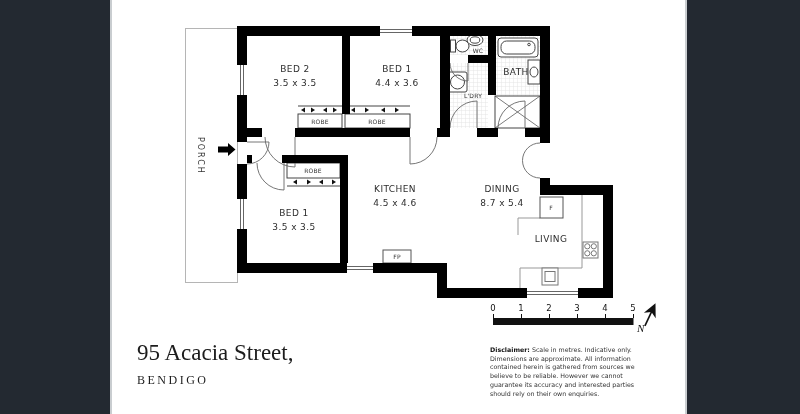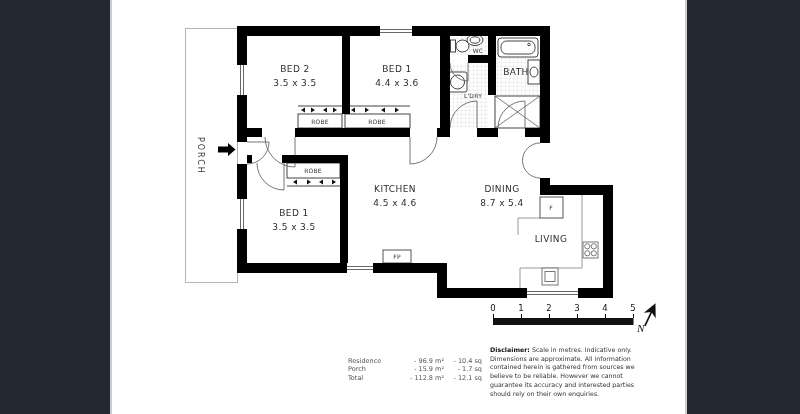--- a/index.html
+++ b/index.html
@@ -224,33 +224,20 @@
   <div class="north">
     <svg width="26" height="28">
       <g transform="rotate(25 13 14)">
         <path d="M13 26V8" stroke="#111" stroke-width="1.6"></path>
         <path d="M13 1l6.5 13.5L13 10.6 6.5 14.5z" fill="#111"></path>
       </g>
     </svg>
     <span class="nlbl">N</span>
   </div>
 
-
-  <div class="areas">
-    <div class="arow">
-      <span class="a-label">Residence</span>
-      <span class="a-m">-  96.9 m²</span>
-      <span class="a-s">- 10.4 sq</span>
-    </div>
-    <div class="arow">
-      <span class="a-label">Porch</span>
-      <span class="a-m">-  15.9 m²</span>
-      <span class="a-s">-  1.7 sq</span>
-    </div>
-    <div class="arow">
-      <span class="a-label">Total</span>
-      <span class="a-m">- 112.8 m²</span>
-      <span class="a-s">- 12.1 sq</span>
-    </div>
-  </div>
+  <div class="address">
+    <div class="street">95 Acacia Street,</div>
+    <div class="suburb">BENDIGO</div>
+  </div>
+
 
   <div class="disclaimer"><b>Disclaimer:</b><span> Scale in metres. Indicative only. Dimensions are approximate. All information contained herein is gathered from sources we believe to be reliable. However we cannot guarantee its accuracy and interested parties should rely on their own enquiries.</span></div>
 </div>
 
 </body></html>

